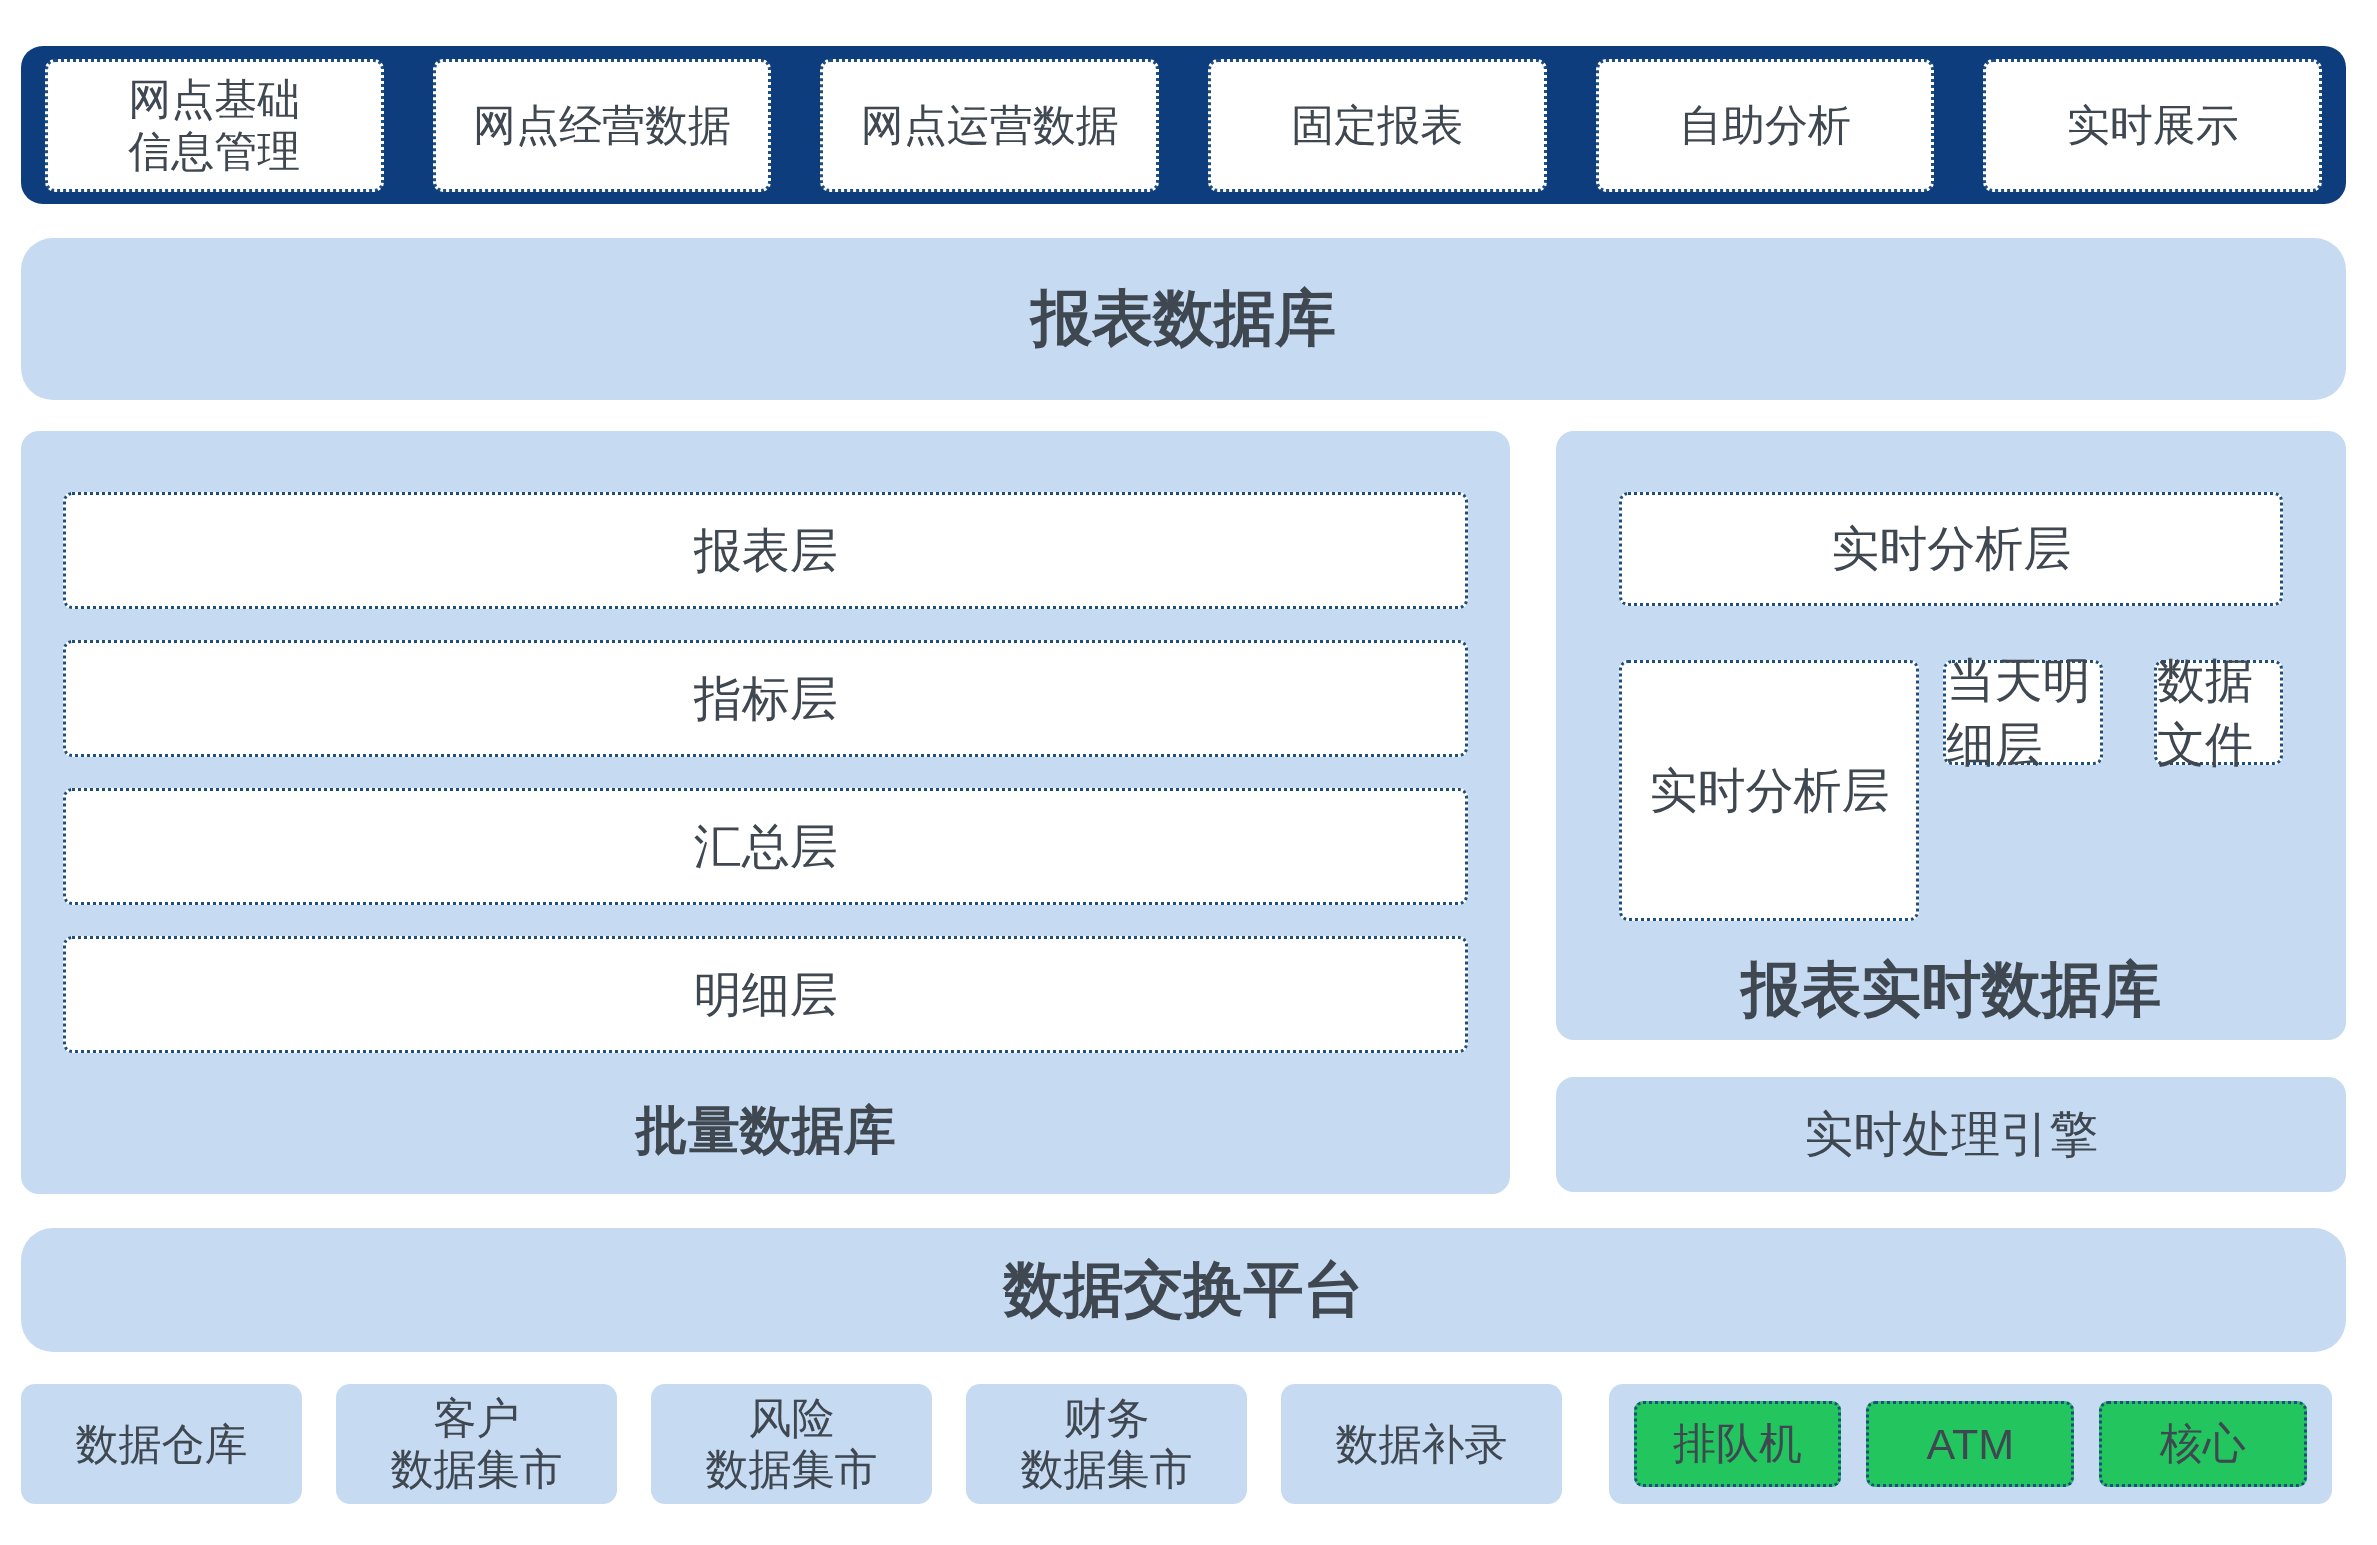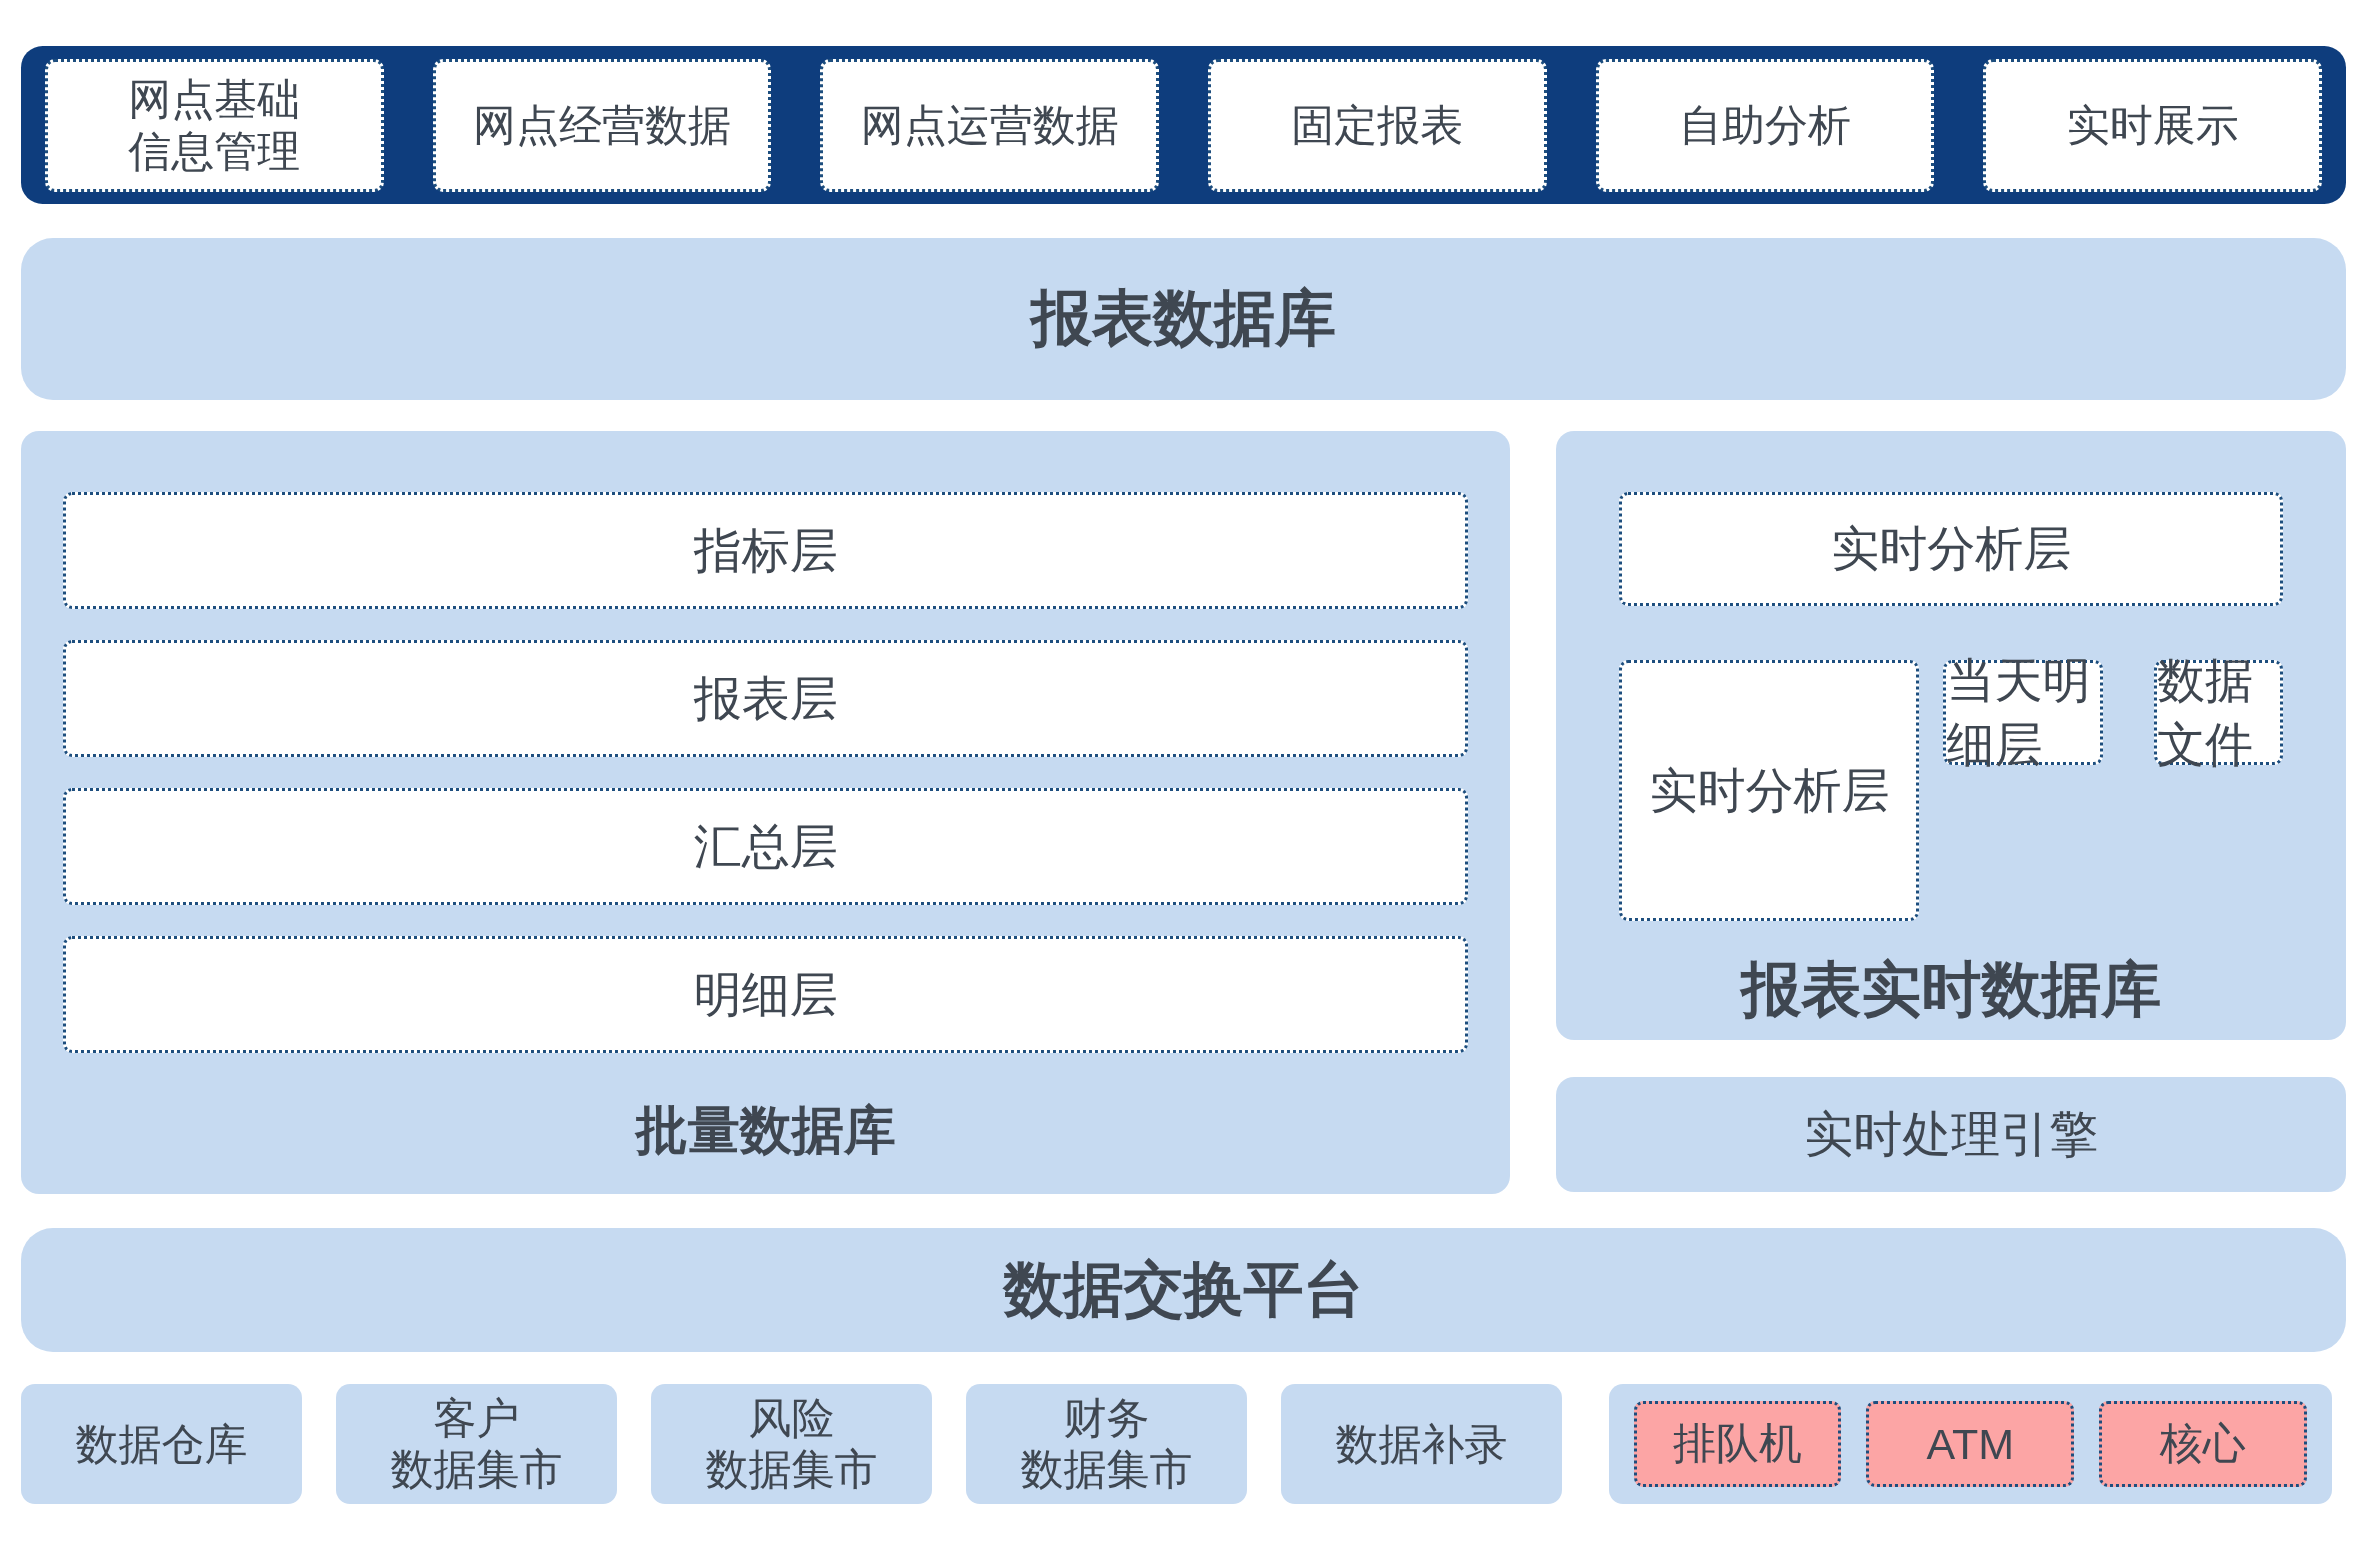--- a/index.html
+++ b/index.html
@@ -117,21 +117,21 @@
   .channels{
     width:723px;
     margin-left:12.7px;
     border-radius:14px;
     box-sizing:border-box;
     display:flex;gap:25px;
     padding:17px 25px;
   }
   .chan-box{
     flex:1;
-    background:#fca5a5;
+    background:#22c55e;
     border:3.2px dotted #1d4e7e;
     border-radius:9px;
     display:flex;align-items:center;justify-content:center;
     font-size:43px;
   }
 </style>
 </head>
 <body>
 
 <div class="frame">
@@ -144,22 +144,22 @@
     <div class="top-box">固定报表</div>
     <div class="top-box">自助分析</div>
     <div class="top-box">实时展示</div>
   </div>
 
   <div class="bar blue reportdb">报表数据库</div>
 
   <div class="middle">
 
     <div class="left-panel blue">
+      <div class="layer-box">报表层</div>
       <div class="layer-box">指标层</div>
-      <div class="layer-box">报表层</div>
       <div class="layer-box">汇总层</div>
       <div class="layer-box">明细层</div>
       <div class="panel-label">批量数据库</div>
     </div>
 
     <div class="right-col">
       <div class="right-panel blue">
         <div class="rt-top-box">实时分析层</div>
         <div class="rt-mid">
           <div class="rt-left-box">实时分析层</div>

